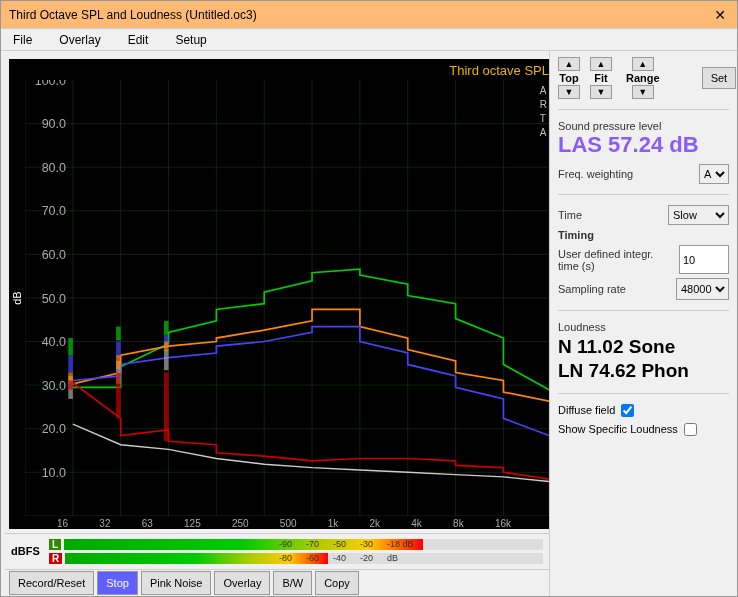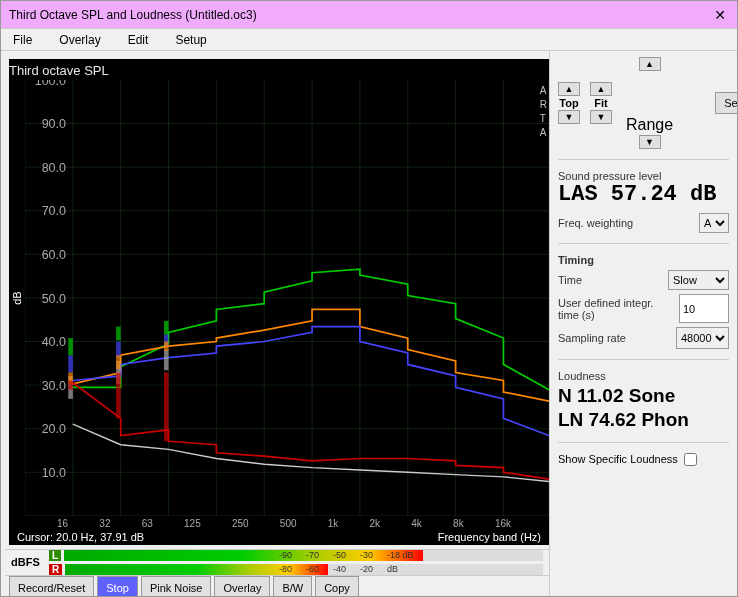--- a/index.html
+++ b/index.html
@@ -1,31 +1,31 @@
 <!DOCTYPE html>
 <html><head>
   <meta charset="utf-8">
   <style>
     * { box-sizing: border-box; margin: 0; padding: 0; }
     body { font-family: 'Segoe UI', Arial, sans-serif; font-size: 12px; background: #f0f0f0; width: 738px; height: 597px; overflow: hidden; }
 
     .window { width: 738px; height: 597px; background: #f0f0f0; border: 1px solid #999; display: flex; flex-direction: column; }
 
-    .title-bar { background: #f0abfc; display: flex; align-items: center; justify-content: space-between; padding: 4px 8px; border-bottom: 1px solid #ccc; height: 28px; }
+    .title-bar { background: #fdba74; display: flex; align-items: center; justify-content: space-between; padding: 4px 8px; border-bottom: 1px solid #ccc; height: 28px; }
     .title-text { font-size: 12px; color: #000; }
     .close-btn { width: 18px; height: 18px; font-size: 14px; cursor: pointer; background: none; border: none; display: flex; align-items: center; justify-content: center; }
 
     .menu-bar { display: flex; gap: 15px; padding: 2px 6px; background: #f0f0f0; border-bottom: 1px solid #ccc; height: 22px; align-items: center; }
     .menu-item { padding: 2px 6px; font-size: 12px; cursor: pointer; }
 
     .main-content { display: flex; flex: 1; overflow: hidden; }
 
     
     .chart-area { flex: 1; display: flex; flex-direction: column; background: #000; position: relative; margin: 4px 0 4px 4px; }
-    .chart-title { color: #e5e5e5; text-align: left; font-size: 13px; padding: 4px 0 2px; background: #000; }
+    .chart-title { color: #eab308; text-align: right; font-size: 13px; padding: 4px 0 2px; background: #000; }
     .chart-wrapper { display: flex; flex: 1; position: relative; }
     .y-axis-label { color: #fff; font-size: 11px; writing-mode: vertical-rl; transform: rotate(180deg); padding: 4px 2px; display: flex; align-items: center; justify-content: center; }
     .chart-svg-container { flex: 1; position: relative; }
     .chart-svg-container svg { width: 100%; height: 100%; }
     .arta-label { position: absolute; right: 2px; top: 8px; color: #c0c0c0; font-size: 10px; line-height: 1.2; }
     .toolbar-btn { height: 24px; padding: 2px 8px; font-size: 11px; background: #e0e0e0; border: 1px solid #999; cursor: pointer; white-space: nowrap; }
     .toolbar-btn.stop { background: #6060ff; color: #fff; }
 
     
     .right-panel { width: 188px; background: #f0f0f0; border-left: 1px solid #ccc; padding: 6px 8px; display: flex; flex-direction: column; gap: 6px; overflow-y: auto; }
@@ -141,24 +141,20 @@
           <span>125</span>
           <span>250</span>
           <span>500</span>
           <span>1k</span>
           <span>2k</span>
           <span>4k</span>
           <span>8k</span>
           <span>16k</span>
         </div>
 
-        <div style="display:flex; justify-content:space-between; padding:2px 8px; background:#000; color:#fff; font-size:11px;">
-          <span>Cursor:  20.0 Hz,  37.91 dB</span>
-          <span>Frequency band (Hz)</span>
-        </div>
       </div>
 
       <div style="height:42px; background:#f0f0f0; border-top:1px solid #ccc; display:flex; align-items:center; padding:0 6px; gap:6px;">
         <span style="font-size:11px; font-weight:bold; min-width:32px;">dBFS</span>
         <div style="flex:1; display:flex; flex-direction:column; gap:3px;">
 
           <div style="display:flex; align-items:center; gap:3px;">
             <span style="font-size:10px; color:#fff; background:#2e8b00; padding:0 3px; min-width:12px; text-align:center; font-weight:bold;">L</span>
             <div style="flex:1; height:11px; background:#ddd; position:relative;">
               <div style="width:75%; height:100%; background:linear-gradient(to right,#00aa00 0%,#00cc00 50%,#aacc00 70%,#ffcc00 85%,#ff6600 93%,#ff0000 100%);"></div>
@@ -206,57 +202,57 @@
           <span style="font-size:11px; font-weight:bold;">Top</span>
           <button style="width:22px; height:14px; font-size:9px; background:#e0e0e0; border:1px solid #999; cursor:pointer;">▼</button>
         </div>
         <div style="display:flex; flex-direction:column; align-items:center; gap:1px;">
           <button style="width:22px; height:14px; font-size:9px; background:#e0e0e0; border:1px solid #999; cursor:pointer;">▲</button>
           <span style="font-size:11px; font-weight:bold;">Fit</span>
           <button style="width:22px; height:14px; font-size:9px; background:#e0e0e0; border:1px solid #999; cursor:pointer;">▼</button>
         </div>
         <div style="display:flex; flex-direction:column; align-items:center; gap:1px; margin-left:4px;">
           <button style="width:22px; height:14px; font-size:9px; background:#e0e0e0; border:1px solid #999; cursor:pointer;">▲</button>
-          <span style="font-size:16px; font-weight:normal;margin-top:44px;">Range</span>
+          <span style="font-size:11px; font-weight:bold;">Range</span>
           <button style="width:22px; height:14px; font-size:9px; background:#e0e0e0; border:1px solid #999; cursor:pointer;">▼</button>
         </div>
         <div style="display:flex; flex-direction:column; align-items:center; gap:1px;padding-left:32px;">
           <button style="height:22px; padding:0 8px; font-size:11px; background:#e0e0e0; border:1px solid #999; cursor:pointer;">Set</button>
         </div>
       </div>
 
       <div class="divider"></div>
 
       <div>
         <div style="font-size:11px; color:#333;">Sound pressure level</div>
-        <div style="font-size:22px; font-weight:bold; color:#000000;font-family:Liberation Mono, monospace;">LAS 57.24 dB</div>
+        <div style="font-size:22px; font-weight:bold; color:#8b5cf6;">LAS 57.24 dB</div>
       </div>
 
       <div style="display:flex; align-items:center; justify-content:space-between;">
         <span style="font-size:11px; color:#333;">Freq. weighting</span>
         <select style="height:20px; font-size:11px; border:1px solid #999;">
           <option>A</option>
           <option>B</option>
           <option>C</option>
           <option>Z</option>
         </select>
       </div>
 
       <div class="divider"></div>
 
       <div>
-        <div style="font-size:11px; color:#333; font-weight:bold; margin-bottom:4px;">Timing</div>
         <div style="display:flex; align-items:center; justify-content:space-between; margin-bottom:4px;">
           <span style="font-size:11px; color:#333;">Time</span>
           <select style="height:20px; font-size:11px; border:1px solid #999;">
             <option>Slow</option>
             <option>Fast</option>
             <option>Impulse</option>
           </select>
         </div>
+        <div style="font-size:11px; color:#333; font-weight:bold; margin-bottom:4px;">Timing</div>
         <div style="display:flex; align-items:center; justify-content:space-between; margin-bottom:4px; flex-wrap:wrap; gap:2px;">
           <span style="font-size:11px; color:#333; flex:1;">User defined integr. time (s)</span>
           <input type="text" style="width: 50px; height: 29px; font-size: 11px; border: 1px solid rgb(153, 153, 153); padding: 0px 3px;" value="10">
         </div>
         <div style="display:flex; align-items:center; justify-content:space-between;">
           <span style="font-size:11px; color:#333;">Sampling rate</span>
           <select style="height:22px; font-size:11px; border:1px solid #999;">
             <option>48000</option>
             <option>44100</option>
           </select>
@@ -266,20 +262,24 @@
       <div class="divider"></div>
 
       <div>
         <div style="font-size:11px; color:#333; margin-bottom:2px;">Loudness</div>
         <div style="font-size:19px; font-weight:bold; line-height:1.25;">N 11.02 Sone</div>
         <div style="font-size:19px; font-weight:bold; line-height:1.25;">LN 74.62 Phon</div>
       </div>
 
       <div class="divider"></div>
 
+      <div style="display:flex; align-items:center; gap:6px;">
+        <span style="font-size:11px;">Diffuse field</span>
+        <input type="checkbox" checked="" style="">
+      </div>
 
       <div style="display:flex; gap:6px;">
         <span style="font-size:11px;">Show Specific Loudness</span>
         <input type="checkbox" style="">
       </div>
 
     </div>
   </div>
 </div>
 

